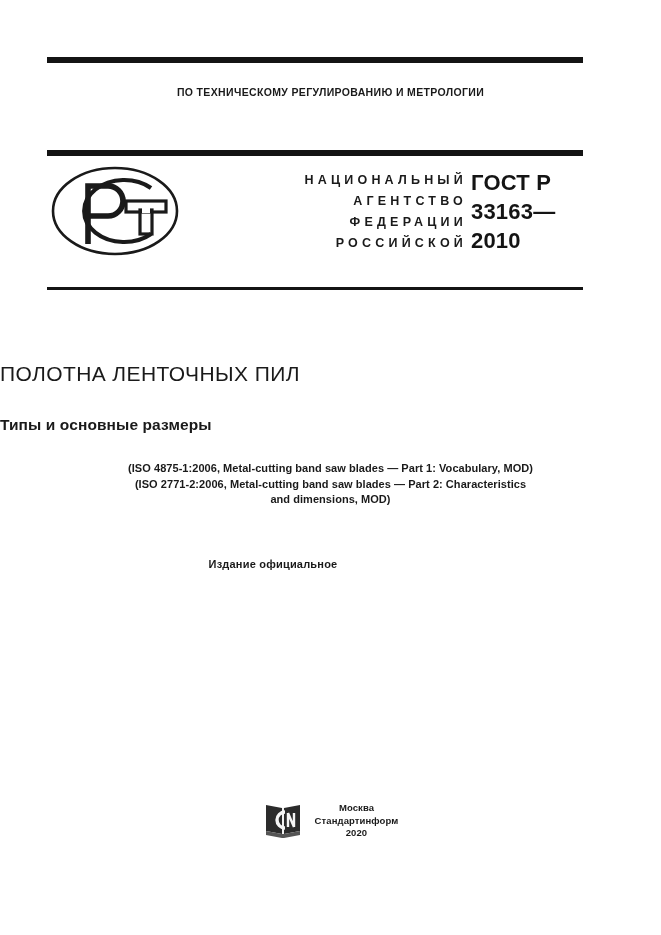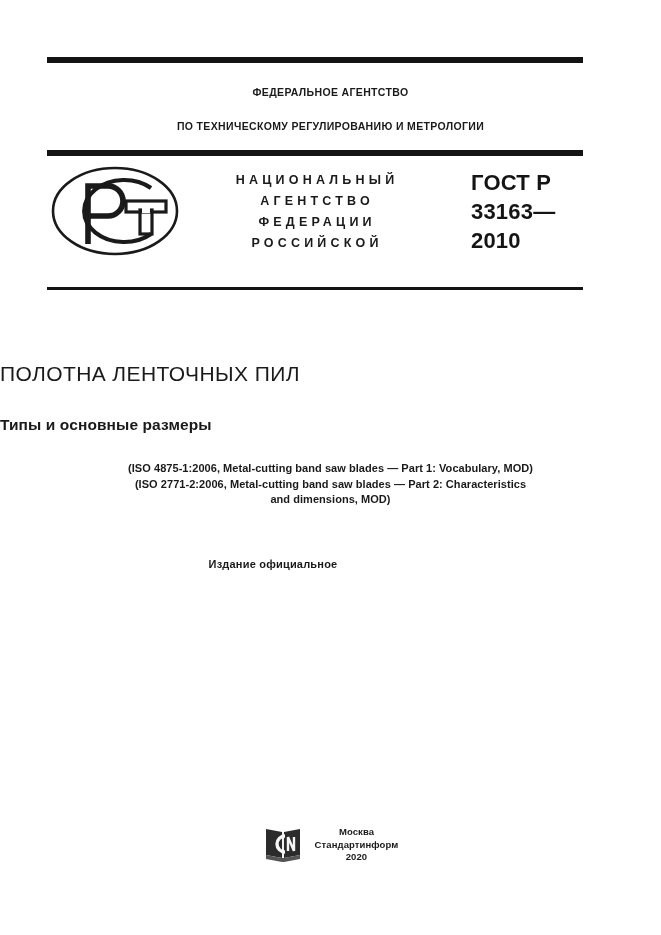--- a/index.html
+++ b/index.html
@@ -60,24 +60,24 @@
     position: absolute;
     left: 3px;
     top: 4px;
     width: 130px;
     height: 95px;
   }
   .logo-wrap svg { display: block; }
 
   .national-block {
     position: absolute;
-    left: 142px;
+    left: 168px;
     top: 10px;
     width: 252px;
-    text-align: center;
+    text-align: right;
   }
   .national-line {
     font-size: 12.5px;
     font-weight: bold;
     letter-spacing: 4.2px;
     line-height: 21px;
     color: #1a1a1a;
     text-indent: 4.2px;
   }
 
@@ -154,21 +154,20 @@
 
   
   .imprint {
     position: absolute;
     top: 800px;
     left: 0;
     width: 661px;
     display: flex;
     justify-content: center;
     align-items: flex-start;
-    margin-top: 24px;
   }
   .publisher-logo {
     width: 40px;
     height: 40px;
     margin-right: 12px;
     flex: 0 0 auto;
   }
   .publisher-logo svg { display: block; }
   .imprint-text {
     text-align: center;
@@ -183,21 +182,20 @@
   }
 </style>
 </head>
 <body>
 
 <div class="page">
 
   <div class="rule rule-top"></div>
 
   <div class="agency-block">
-    <div class="agency-line agency-line-1">ФЕДЕРАЛЬНОЕ АГЕНТСТВО</div>
     <div class="agency-line agency-line-2">ПО ТЕХНИЧЕСКОМУ РЕГУЛИРОВАНИЮ И МЕТРОЛОГИИ</div>
   </div>
 
   <div class="rule rule-middle"></div>
 
   <div class="masthead">
 
     <div class="logo-wrap">
       <svg width="130" height="95" viewBox="0 0 130 95" xmlns="http://www.w3.org/2000/svg">
         <ellipse cx="65" cy="47" rx="62" ry="43" fill="none" stroke="#1a1a1a" stroke-width="2.6"></ellipse>

